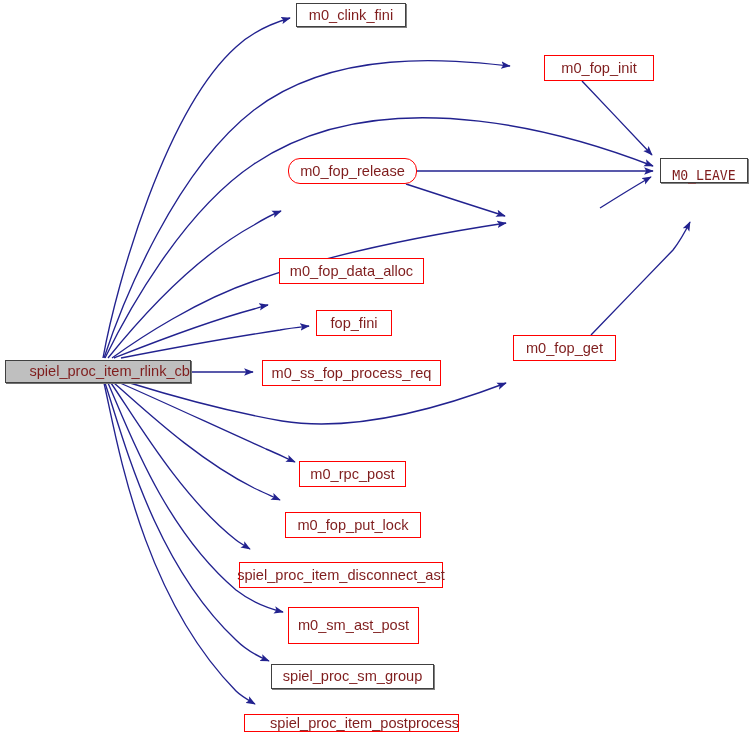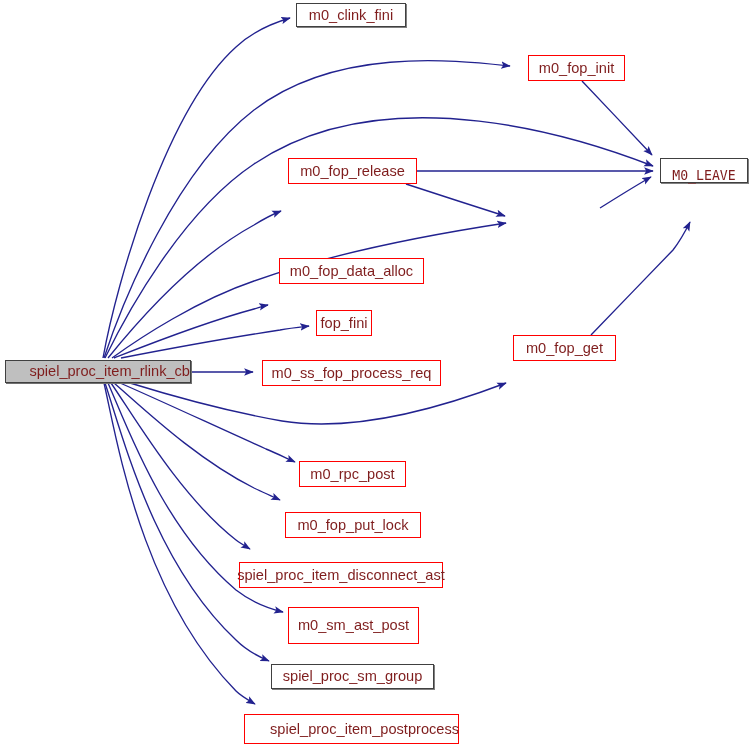--- a/index.html
+++ b/index.html
@@ -92,38 +92,38 @@
   </svg>
 
   <div class="gnode root" style="left:5px;  top:360px; width:186px; height:23px;justify-content:flex-end;">
       <span>spiel_proc_item_rlink_cb</span>
     </div>
 
   <div class="gnode plain" style="left:296px; top:3px;   width:110px; height:24px;">
       <span>m0_clink_fini</span>
     </div>
 
-  <div class="gnode" style="left:528px; top:55px;  width:97px;  height:26px;">
+  <div class="gnode" style="left:544px; top:55px;  width:110px;  height:26px;">
       <span>m0_fop_init</span>
     </div>
 
   <div class="gnode plain mono" style="left:660px; top:158px; width:88px;  height:25px;">
       <span>M0_LEAVE</span>
     </div>
 
-  <div class="gnode" style="left:288px; top:158px; width:129px; height:26px;">
+  <div class="gnode" style="left:288px; top:158px; width:129px; height:26px;border-radius:12px;">
       <span>m0_fop_release</span>
     </div>
 
 
   <div class="gnode" style="left:279px; top:258px; width:145px; height:26px;">
       <span>m0_fop_data_alloc</span>
     </div>
 
-  <div class="gnode" style="left:316px; top:310px; width:56px;  height:26px;">
+  <div class="gnode" style="left:316px; top:310px; width:76px;  height:26px;">
       <span>fop_fini</span>
     </div>
 
   <div class="gnode" style="left:262px; top:360px; width:179px; height:26px;">
       <span>m0_ss_fop_process_req</span>
     </div>
 
   <div class="gnode" style="left:513px; top:335px; width:103px; height:26px;">
       <span>m0_fop_get</span>
     </div>
@@ -141,17 +141,17 @@
     </div>
 
   <div class="gnode" style="left:288px; top:607px; width:131px; height:37px;">
       <span>m0_sm_ast_post</span>
     </div>
 
   <div class="gnode plain" style="left:271px; top:664px; width:163px; height:25px;">
       <span>spiel_proc_sm_group</span>
     </div>
 
-  <div class="gnode" style="left:244px; top:714px; width:215px; height:30px;padding-left:26px;">
+  <div class="gnode" style="left:244px; top:714px; width:215px; height:18px;padding-left:26px;">
       <span>spiel_proc_item_postprocess</span>
     </div>
 
 </div>
 
 </body></html>

